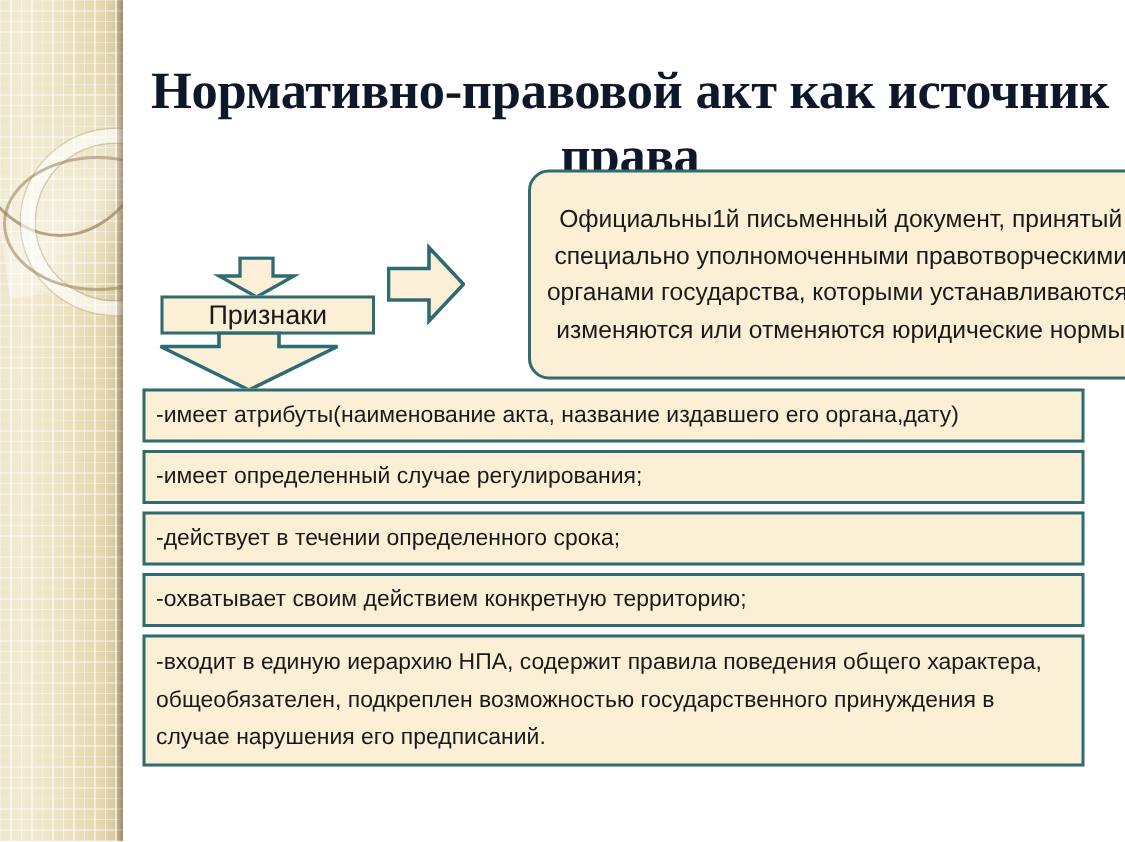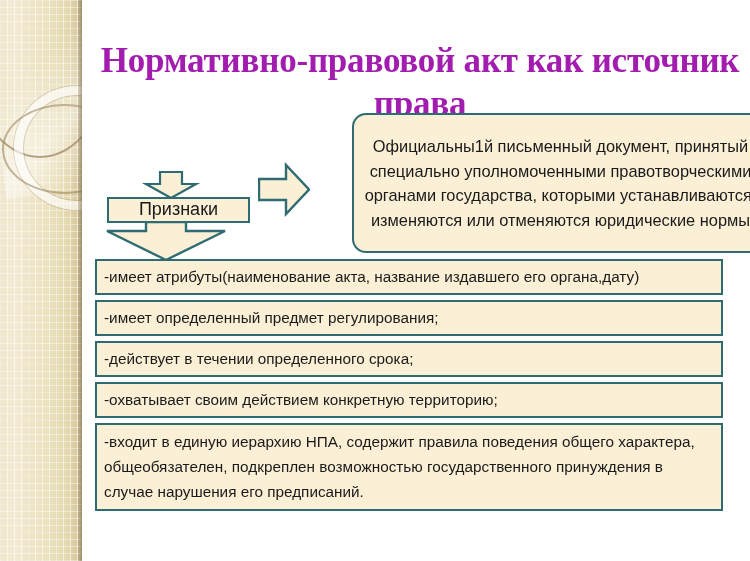--- a/index.html
+++ b/index.html
@@ -89,21 +89,21 @@
   .title {
     position: absolute;
     left: 100px;
     top: 16px;
     width: 640px;
     text-align: center;
     font-family: "Liberation Serif", "DejaVu Serif", serif;
     font-weight: bold;
     font-size: 35px;
     line-height: 43px;
-    color: #a21caf;
+    color: #0f172a;
     letter-spacing: -0.2px;
   }
 
   
   .npa-box {
     position: absolute;
     left: 100px;
     top: 113px;
     width: 156px;
     height: 59px;
@@ -123,20 +123,21 @@
   .priznaki-box {
     position: absolute;
     left: 107px;
     top: 197px;
     width: 143px;
     height: 26px;
     box-sizing: border-box;
     border: 2px solid #2f6b72;
     background: #fbf0d6;
     display: flex;
+    align-items: center;
     justify-content: center;
     font-size: 18px;
     color: #1a1a1a;
   }
 
   .def-box {
     position: absolute;
     left: 305px;
     top: 113px;
     width: 417px;
@@ -221,19 +222,19 @@
       <polygon points="42,1 82,1 82,10 121,10 62,39 3,10 42,10" fill="#fbf0d6" stroke="#2f6b72" stroke-width="2.4" stroke-linejoin="miter"></polygon>
     </svg>
   </div>
 
   <div class="def-box">
     <span>Официальны1й письменный документ, принятый специально уполномоченными правотворческими органами государства, которыми устанавливаются, изменяются или отменяются юридические нормы</span>
   </div>
 
   <div class="list">
       <div class="list-item">-имеет атрибуты(наименование акта, название издавшего его органа,дату)</div>
-      <div class="list-item">-имеет определенный предмет регулирования;</div>
+      <div class="list-item">-имеет определенный случае регулирования;</div>
       <div class="list-item">-действует в течении определенного срока;</div>
       <div class="list-item">-охватывает своим действием конкретную территорию;</div>
       <div class="list-item multiline">-входит в единую иерархию НПА, содержит правила поведения общего характера, общеобязателен, подкреплен возможностью государственного принуждения в случае нарушения его предписаний.</div>
     </div>
 
 </div>
 
 </body></html>

